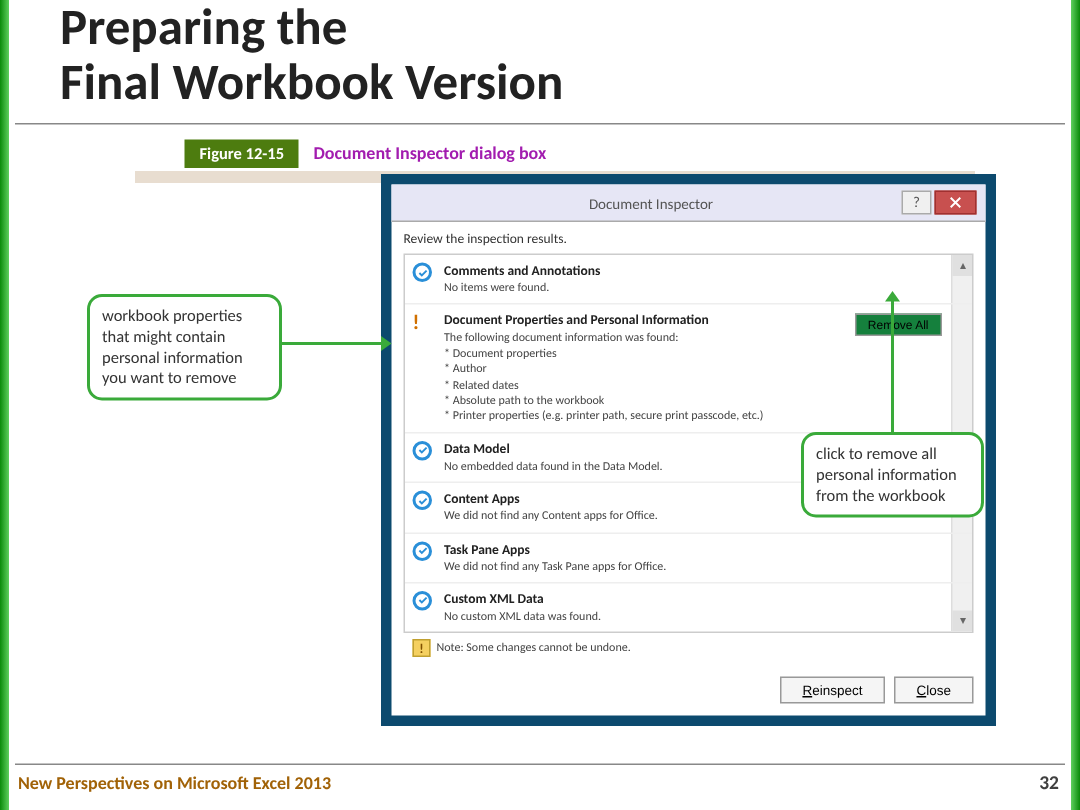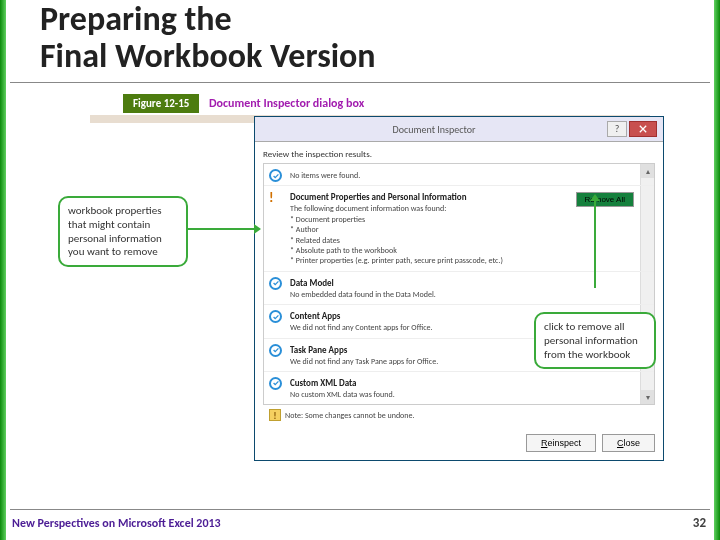--- a/index.html
+++ b/index.html
@@ -5,21 +5,21 @@
   * { box-sizing: border-box; margin: 0; padding: 0; }
   body { font-family: Calibri, Arial, sans-serif; width: 720px; height: 540px; background: #fff; position: relative; overflow: hidden; }
   .left-bar { position: absolute; left: 0; top: 0; width: 6px; height: 540px; background: linear-gradient(to right, #0a8a0a, #5fd05f); }
   .right-bar { position: absolute; right: 0; top: 0; width: 6px; height: 540px; background: linear-gradient(to left, #0a8a0a, #5fd05f); }
   .slide-title { position: absolute; left: 40px; top: 0px; font-size: 34px; font-weight: bold; color: #222; line-height: 1.1; }
   .title-underline { position: absolute; left: 10px; top: 82px; width: 700px; height: 1px; background: #888; }
   .figure-area { position: absolute; left: 90px; top: 92px; width: 590px; }
   .fig-tab { display: inline-block; background: #4d7c0f; color: #fff; font-size: 11px; padding: 3px 10px; font-weight: bold; margin-left: 33px; }
   .fig-caption { display: inline-block; color: #a21caf; font-size: 12px; font-weight: bold; margin-left: 6px; }
   .fig-bg { background: #e8ddd0; padding: 6px 6px 2px 6px; margin-top: 2px; width: 560px; }
-  .dialog { position: absolute; left: 254px; top: 116px; width: 410px; background: #fff; border: 1px solid #0c4a6e; font-size: 9px; }
+  .dialog { position: absolute; left: 254px; top: 116px; width: 410px; background: #fff; border: 7px solid #0c4a6e; font-size: 9px; }
   .dlg-title { background: #e6e6f5; border-bottom: 1px solid #aaa; padding: 4px 6px; display: flex; align-items: center; justify-content: space-between; }
   .dlg-title-text { color: #555; font-size: 10px; flex: 1; text-align: center; }
   .dlg-btns { display: flex; gap: 2px; }
   .dlg-help { width: 20px; height: 16px; border: 1px solid #aaa; background: #f0f0f0; text-align: center; font-size: 10px; line-height: 14px; color: #555; cursor: pointer; }
   .dlg-close { width: 28px; height: 16px; background: #c8504f; border: 1px solid #a03030; display: flex; align-items: center; justify-content: center; cursor: pointer; }
   .dlg-close svg { width: 8px; height: 8px; }
   .dlg-body { padding: 6px 8px 4px 8px; position: relative; }
   .review-text { font-size: 9px; color: #333; margin-bottom: 4px; }
   .inspect-list { border: 1px solid #ccc; background: #fff; max-height: 300px; overflow: hidden; position: relative; }
   .scroll-track { position: absolute; right: 0; top: 0; width: 14px; height: 100%; background: #f0f0f0; border-left: 1px solid #ddd; }
@@ -35,25 +35,25 @@
   .item-title { font-weight: bold; font-size: 9px; color: #222; }
   .item-desc { font-size: 8px; color: #444; margin-top: 1px; line-height: 1.3; }
   .item-desc .bullet { display: block; }
   .remove-btn { position: absolute; right: 20px; top: 6px; font-size: 8px; padding: 2px 8px; border: 1px solid #999; background: #15803d; cursor: pointer; }
   .note-row { padding: 4px 6px; font-size: 8px; color: #444; display: flex; align-items: center; gap: 4px; }
   .note-icon { width: 12px; height: 12px; background: #f5d060; border: 1px solid #c0a030; display: flex; align-items: center; justify-content: center; font-size: 9px; font-weight: bold; color: #805000; }
   .dlg-footer { padding: 5px 8px 8px 8px; display: flex; justify-content: flex-end; gap: 6px; }
   .dlg-footer button { font-size: 9px; padding: 3px 14px; border: 1px solid #999; background: #f5f5f5; cursor: pointer; }
   .callout { position: absolute; border: 2px solid #3aaa3a; border-radius: 10px; background: #fff; padding: 6px 8px; font-size: 11px; color: #333; line-height: 1.25; }
   .callout-left { left: 58px; top: 196px; width: 130px; }
-  .callout-right { left: 534px; top: 288px; width: 122px; margin-top: 24px; }
+  .callout-right { left: 534px; top: 288px; width: 122px; }
   .arrow-line { position: absolute; background: #3aaa3a; }
   .arrow-head { position: absolute; width: 0; height: 0; }
   .footer-line { position: absolute; left: 10px; bottom: 30px; width: 700px; height: 1px; background: #888; }
-  .footer-text { position: absolute; left: 12px; bottom: 10px; font-size: 12px; color: #4c1d95; font-weight: bold; }
+  .footer-text { position: absolute; left: 12px; bottom: 10px; font-size: 12px; color: #a16207; font-weight: bold; }
   .page-num { position: absolute; right: 14px; bottom: 10px; font-size: 13px; color: #404040; font-weight: bold; }
 </style>
 </head>
 <body>
 
 <div class="left-bar"></div>
 <div class="right-bar"></div>
 
 <div class="slide-title">
   <div>Preparing the</div>
@@ -88,20 +88,21 @@
       </div>
 
       <div class="item">
         <div class="item-icon">
             <div class="check-circle">
               <svg viewBox="0 0 10 10">
                 <path d="M2 5 L4 7 L8 3" stroke="#2a8fd8" stroke-width="1.6" fill="none"></path>
               </svg>
             </div>
           </div>
+        <div class="item-title">Comments and Annotations</div>
         <div class="item-desc">No items were found.</div>
       </div>
 
       <div class="item">
         <div class="item-icon warn-icon">!</div>
         <div class="item-title">Document Properties and Personal Information</div>
         <div class="item-desc">
           <span>The following document information was found:</span>
           <span class="bullet">* <span>Document properties</span></span>
           <span class="bullet">* <span>Author</span></span>

